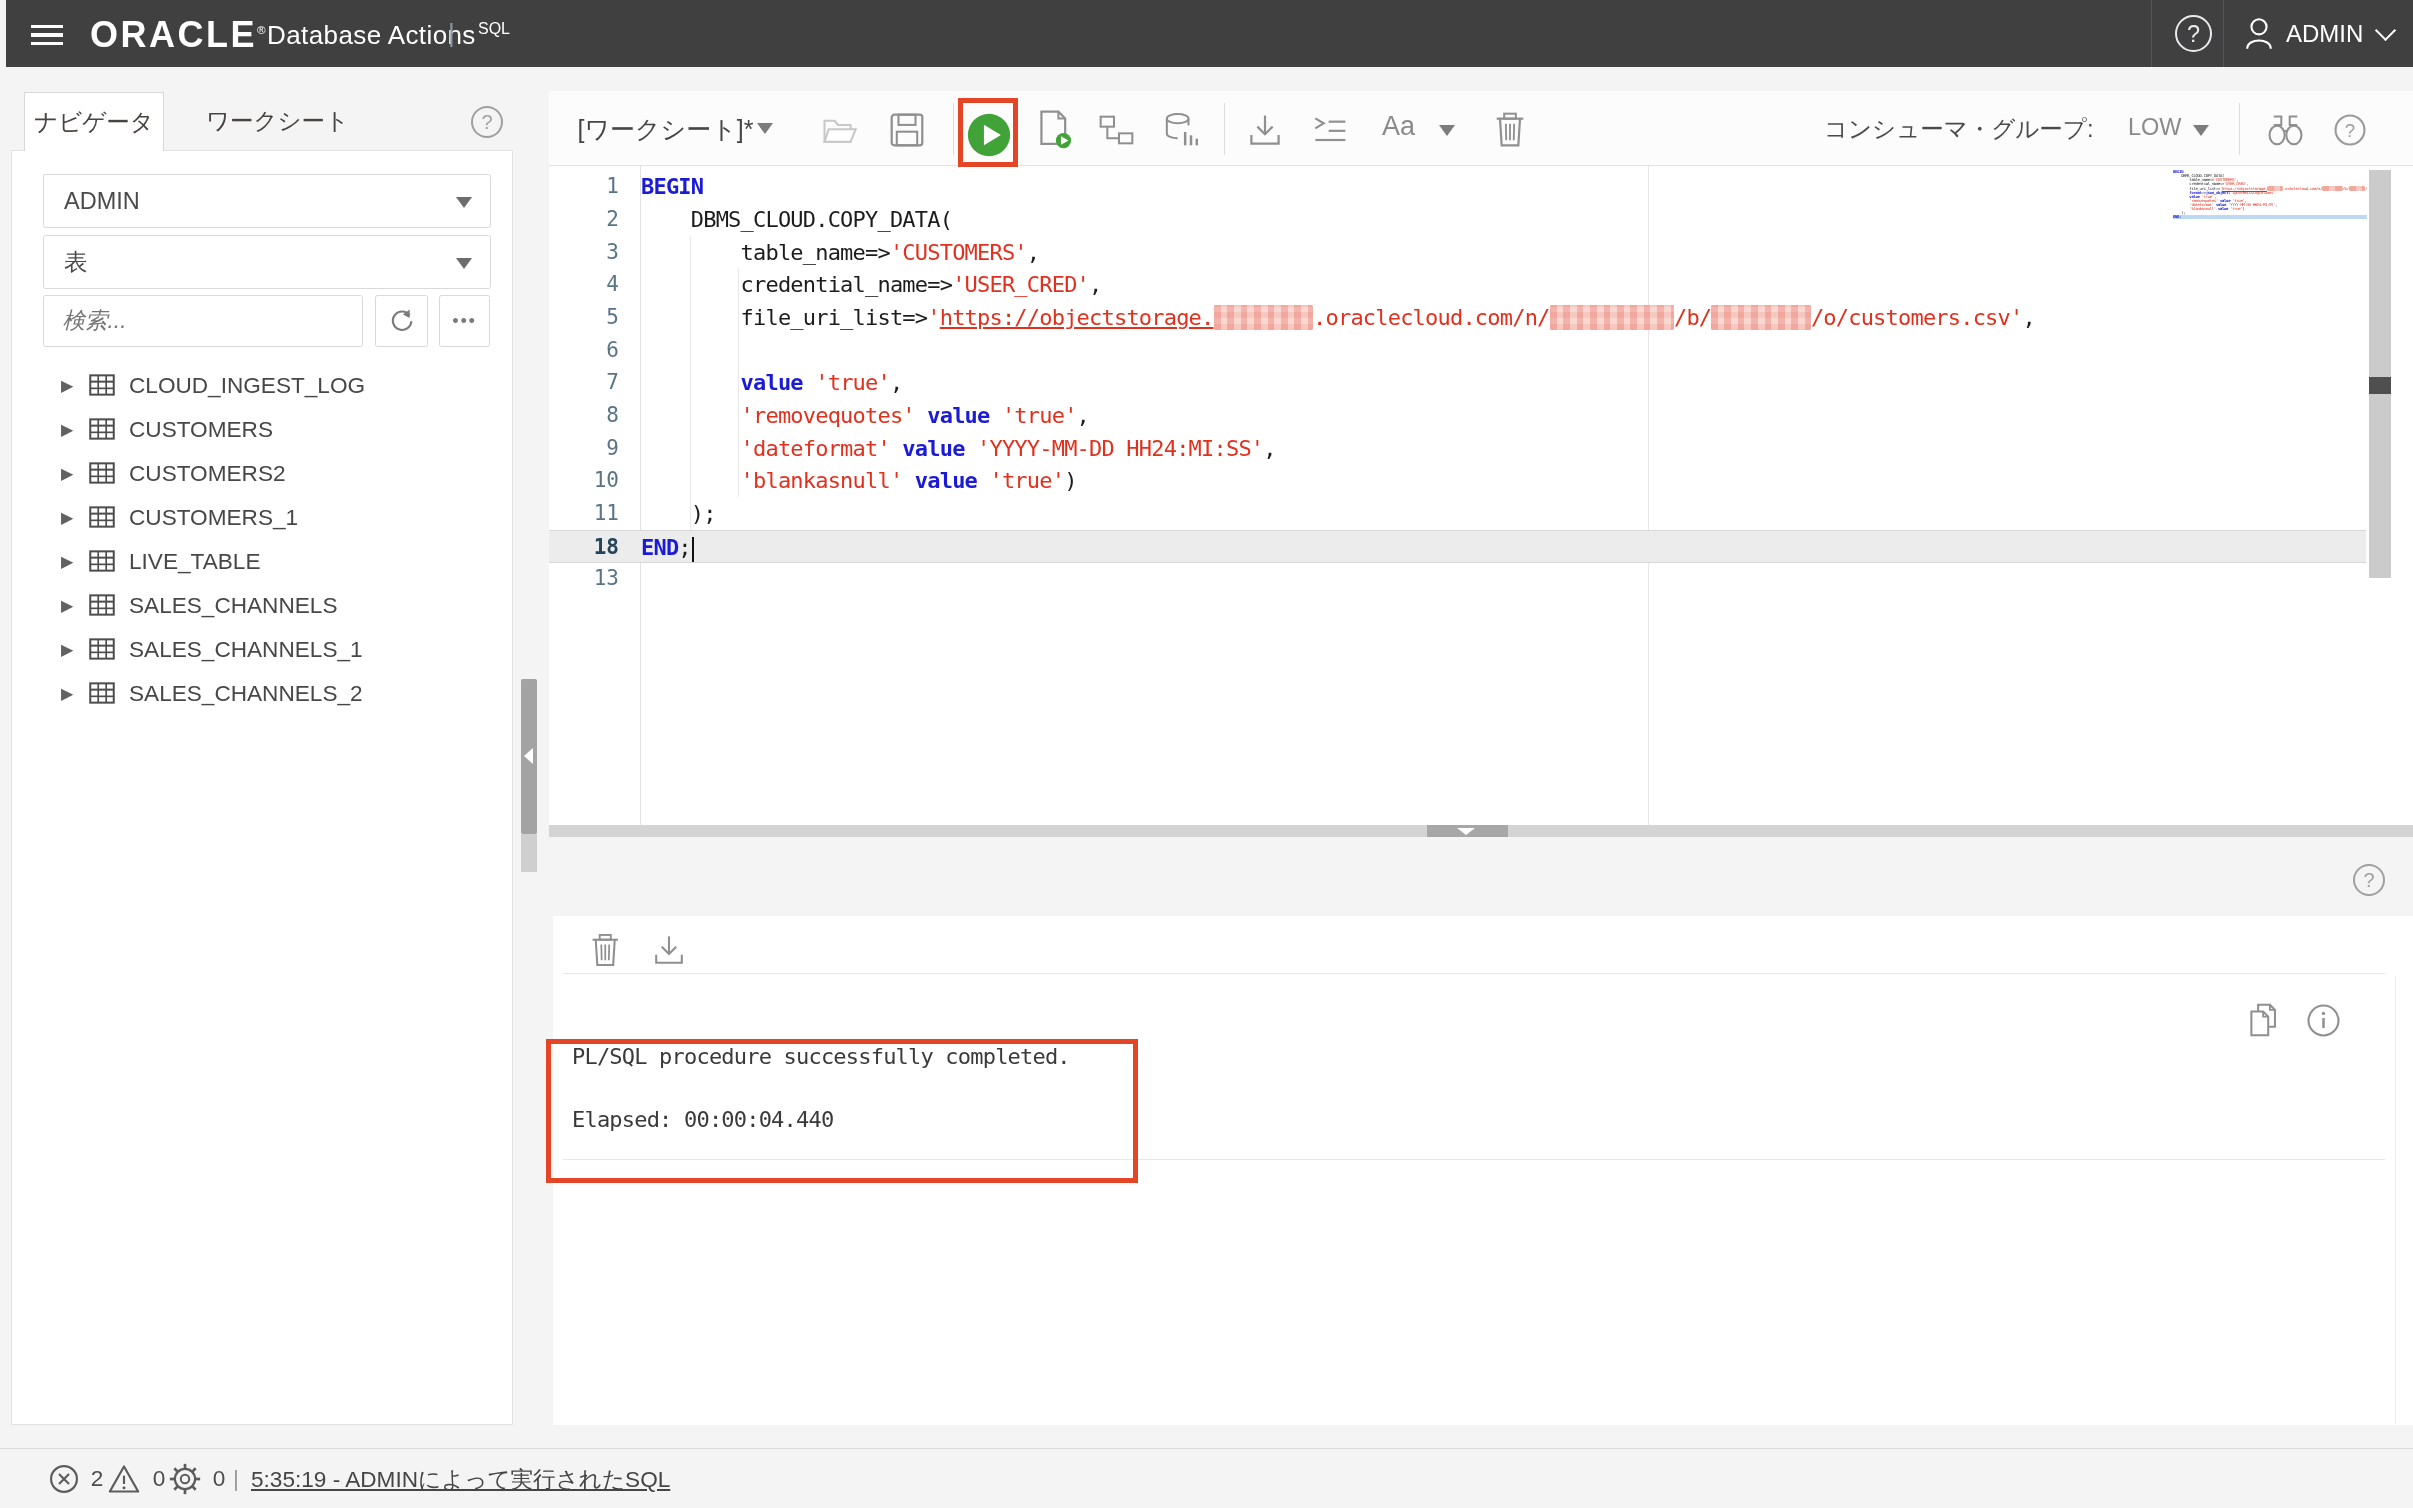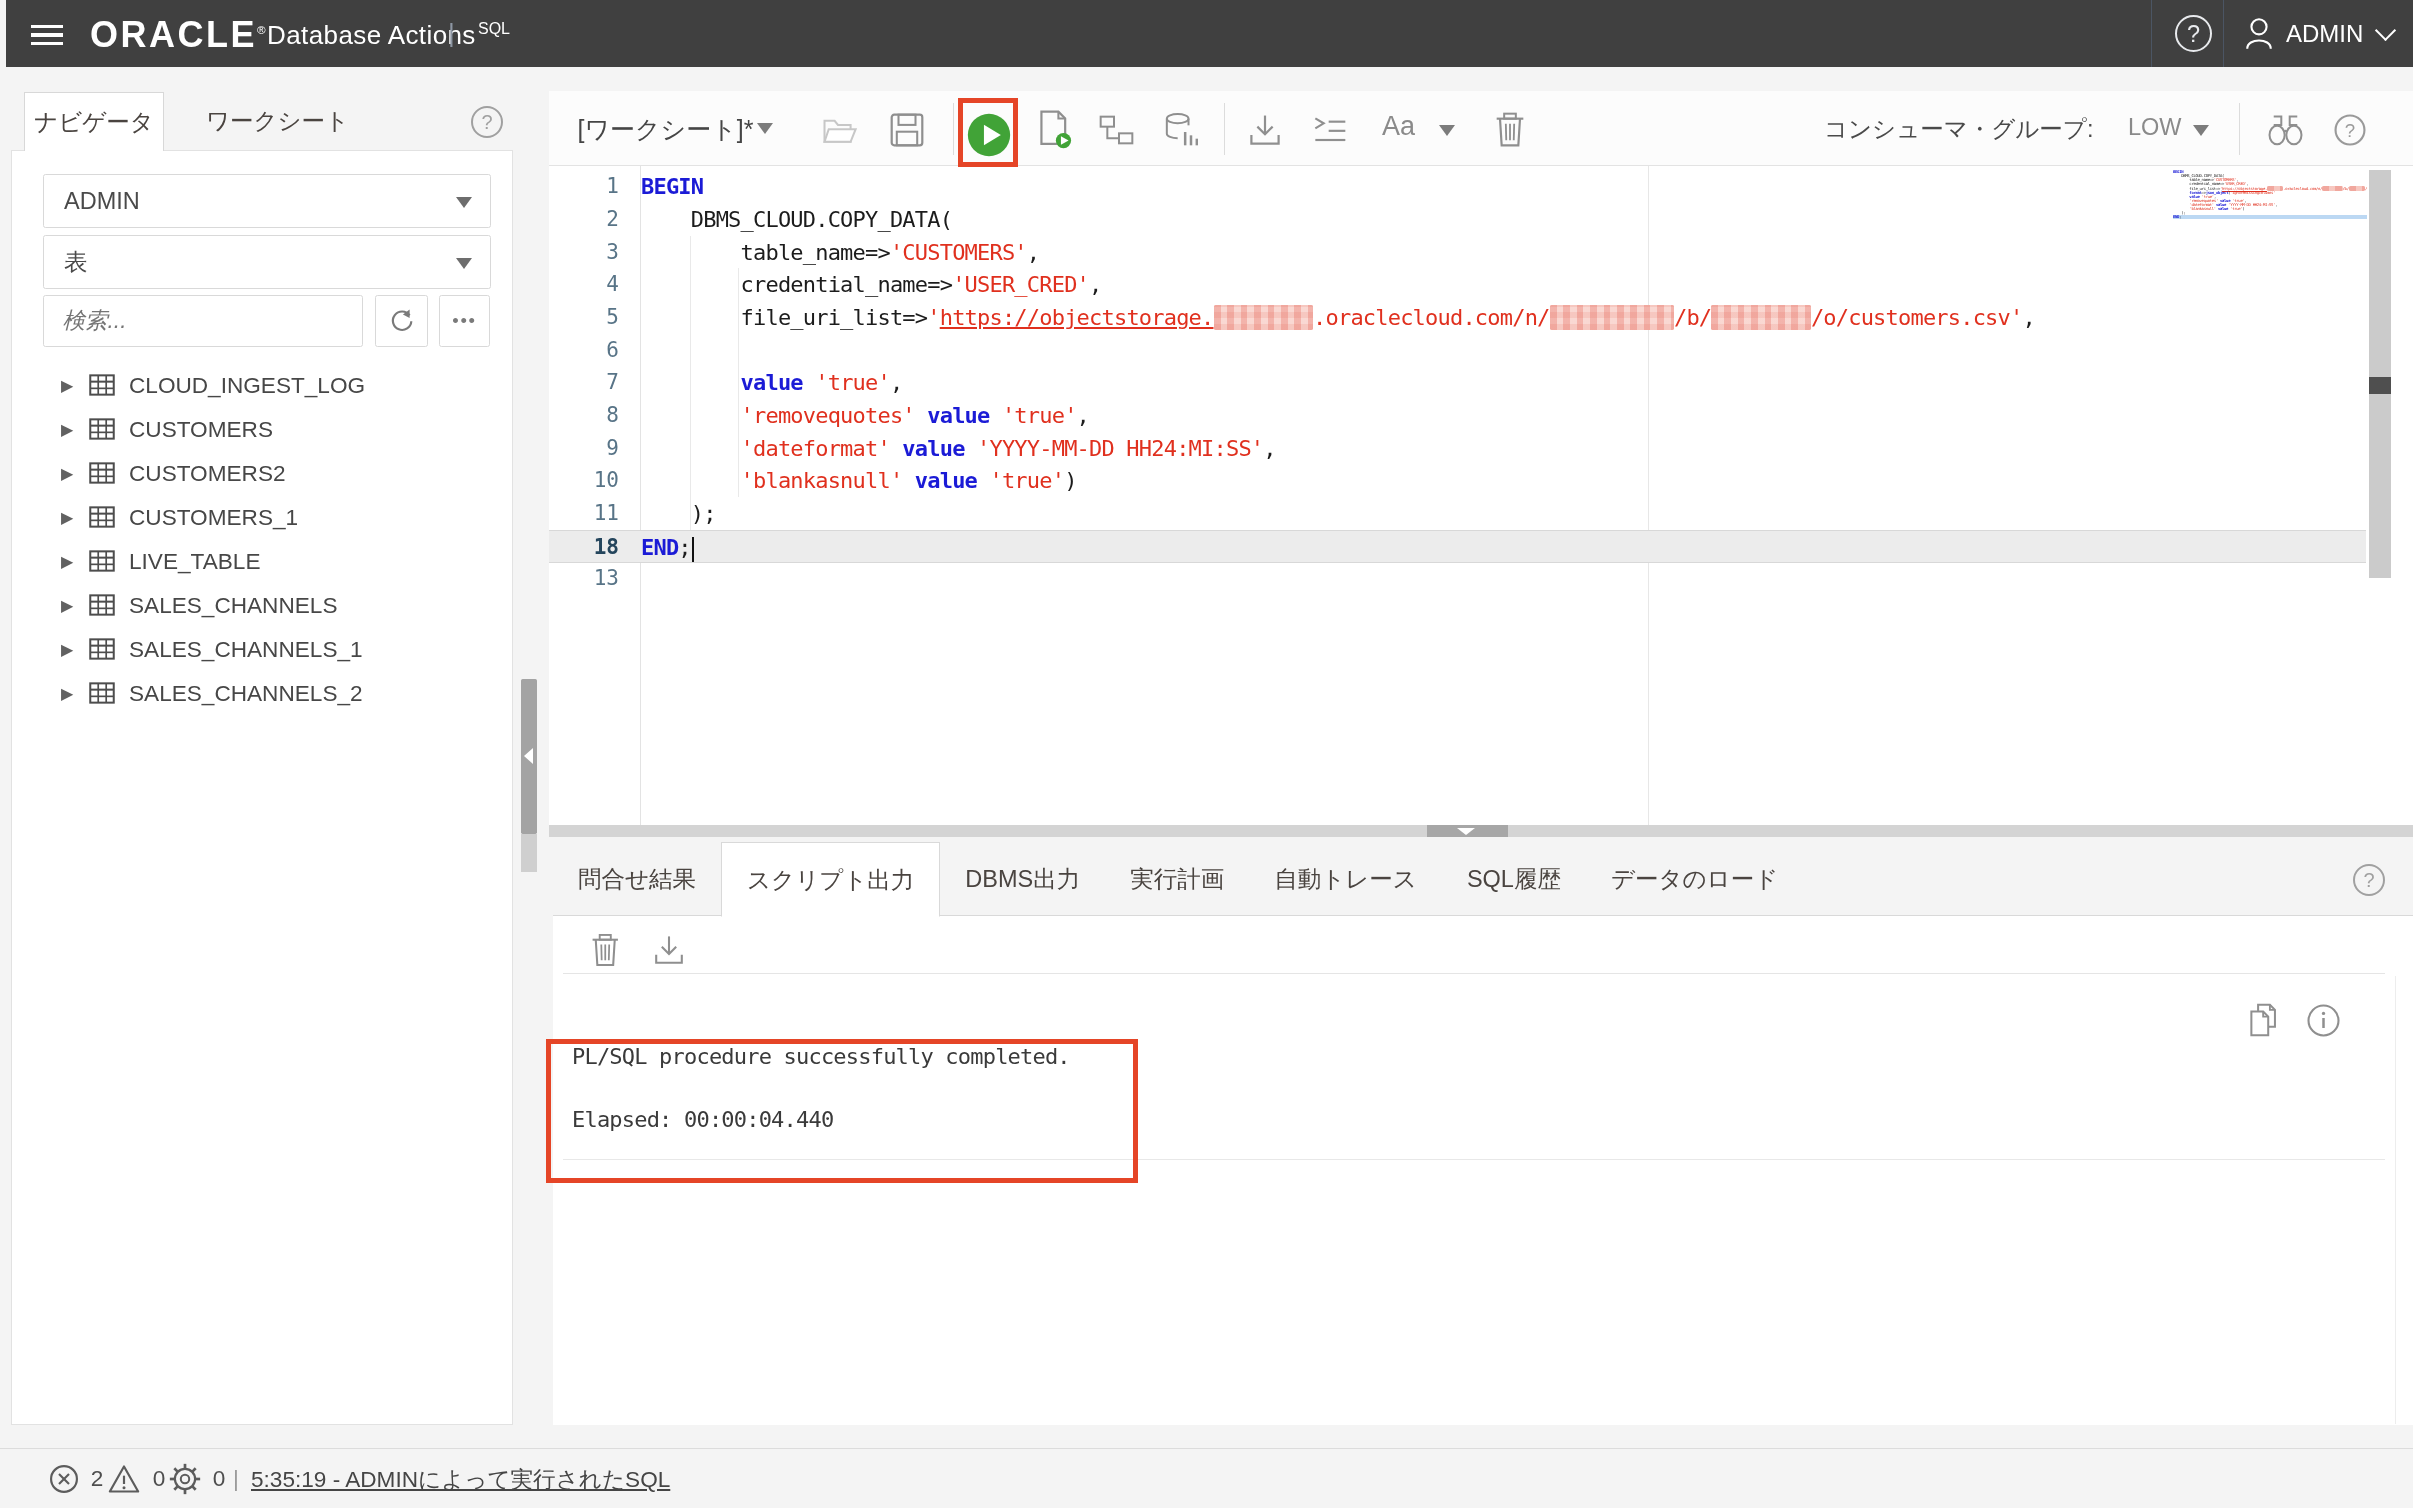--- a/index.html
+++ b/index.html
@@ -398,29 +398,20 @@
         <div class="vthumb"></div>
       </div>
     </div>
   </div>
 
   <div class="hsplit">
     <div class="hthumb"></div>
   </div>
 
   <div class="results">
-    <div class="rtabs" id="rtabs">
-        <div class="rtab">問合せ結果</div>
-        <div class="rtab active">スクリプト出力</div>
-        <div class="rtab">DBMS出力</div>
-        <div class="rtab">実行計画</div>
-        <div class="rtab">自動トレース</div>
-        <div class="rtab">SQL履歴</div>
-        <div class="rtab">データのロード</div>
-      </div>
     <div class="rhelp">?</div>
     <div class="rcontent">
       <div class="obtn" style="left:30px;">
         <svg width="28.5" height="34" viewBox="0 0 36 42">
           <line x1="2" y1="8" x2="34" y2="8" stroke="#8f8f8f" stroke-width="2.6"></line>
           <rect x="11" y="2" width="14" height="6" fill="none" stroke="#8f8f8f" stroke-width="2.4"></rect>
           <path d="M 6 8 L 8 40 L 28 40 L 30 8" fill="none" stroke="#8f8f8f" stroke-width="2.6"></path>
           <line x1="13" y1="14" x2="13.5" y2="34" stroke="#8f8f8f" stroke-width="2.2"></line>
           <line x1="18" y1="14" x2="18" y2="34" stroke="#8f8f8f" stroke-width="2.2"></line>
           <line x1="23" y1="14" x2="22.5" y2="34" stroke="#8f8f8f" stroke-width="2.2"></line>

